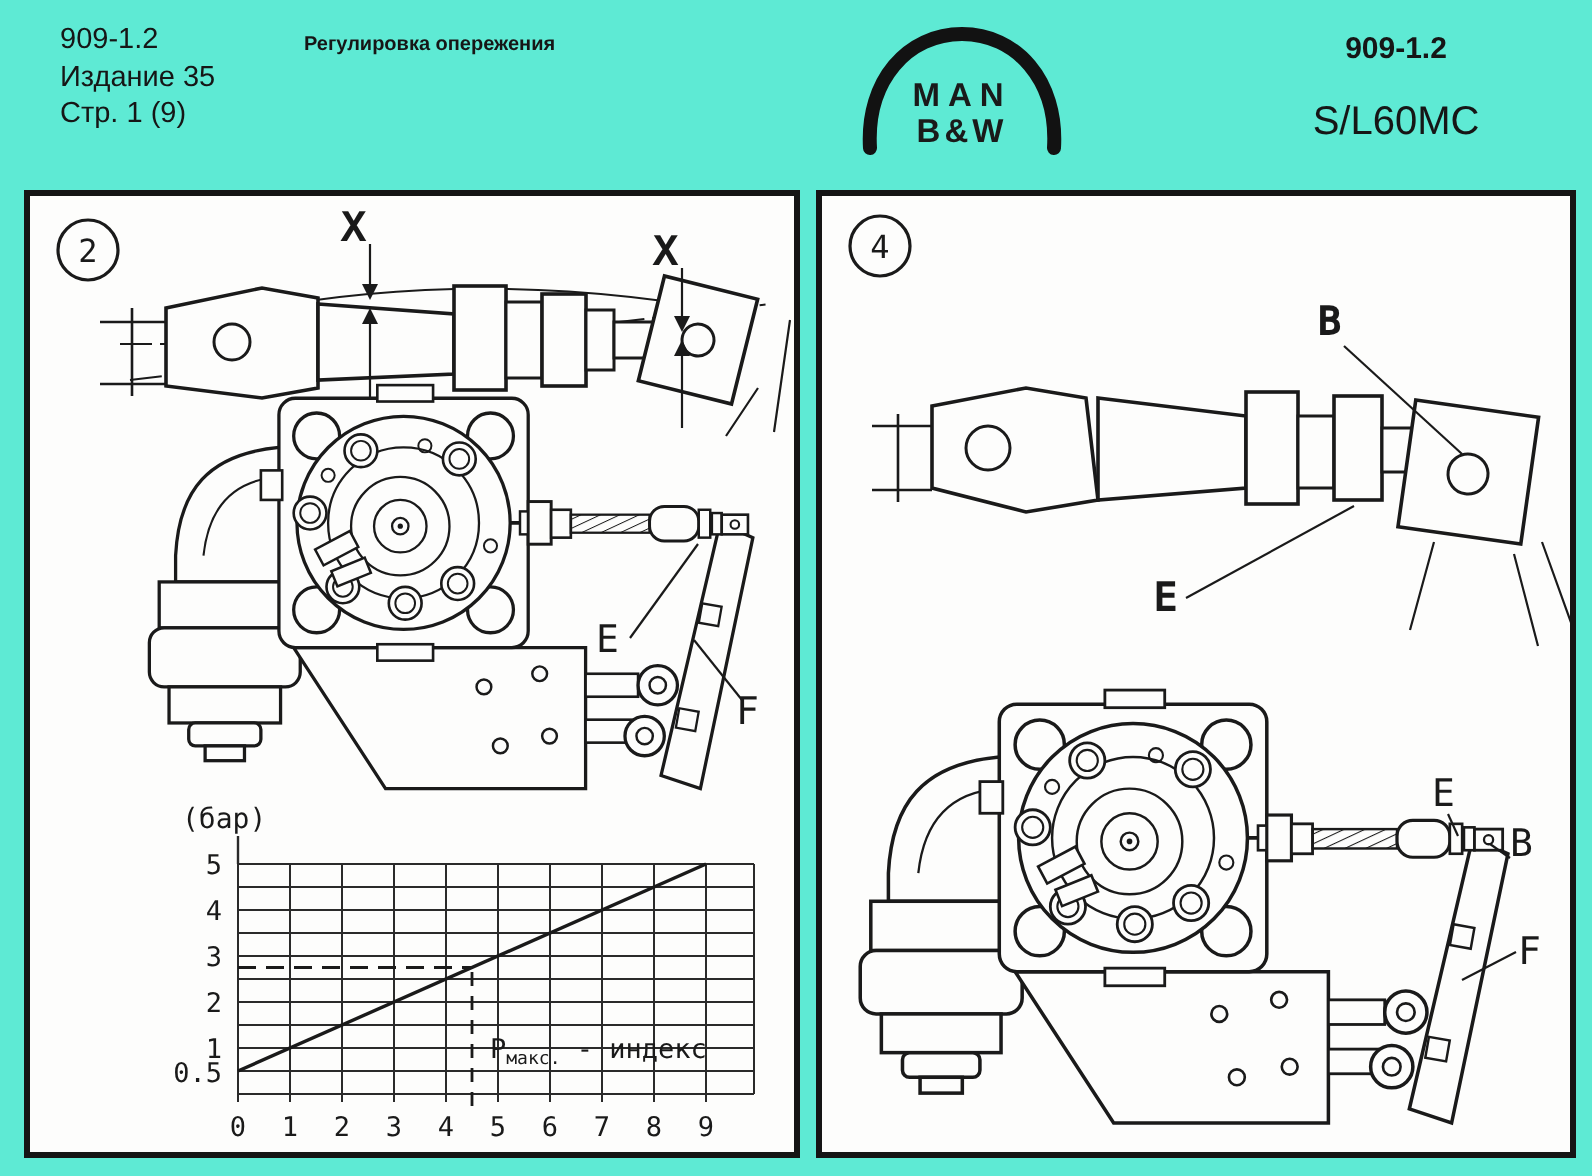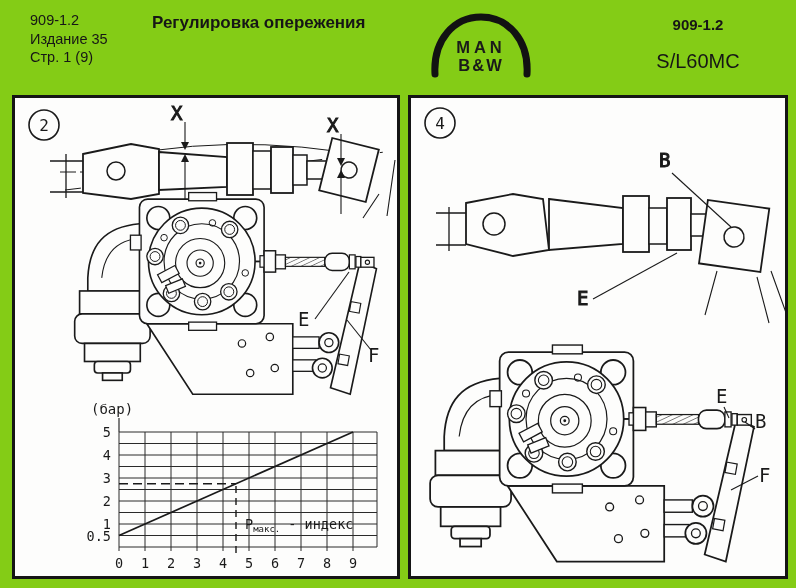--- a/index.html
+++ b/index.html
@@ -1,19 +1,19 @@
 <!DOCTYPE html>
 <html><head>
 <meta charset="utf-8">
 <style>
   html,body{margin:0;padding:0;background:#e8e8e8;}
-  .page{position:relative;width:796px;height:588px;background:#84cc16;overflow:hidden;
+  .page{position:relative;width:796px;height:588px;background:#5eead4;overflow:hidden;
         font-family:"Liberation Sans",sans-serif;color:#161616;}
   .hdr-left{position:absolute;left:30px;top:11px;font-size:14.5px;line-height:18.5px;}
-  .hdr-title{position:absolute;left:152px;top:13px;font-size:17px;line-height:19.5px;font-weight:bold;}
+  .hdr-title{position:absolute;left:152px;top:13px;font-size:10px;line-height:19.5px;font-weight:bold;}
   .hdr-right{position:absolute;left:638px;top:16px;width:120px;text-align:center;}
   .hdr-right .num{font-size:15px;font-weight:bold;margin-bottom:17px;}
   .hdr-right .model{font-size:20px;}
   .logo{position:absolute;left:428px;top:10px;}
   .panel{position:absolute;top:95px;height:484px;border:3px solid #151515;background:#fdfdfc;box-sizing:border-box;}
   #panel2{left:12px;width:388px;}
   #panel4{left:408px;width:380px;}
   svg text{font-family:"DejaVu Sans Mono",monospace;fill:#1a1a1a;}
   .part-letter{font-size:19px;}
   .badge-num{font-size:16px;}

